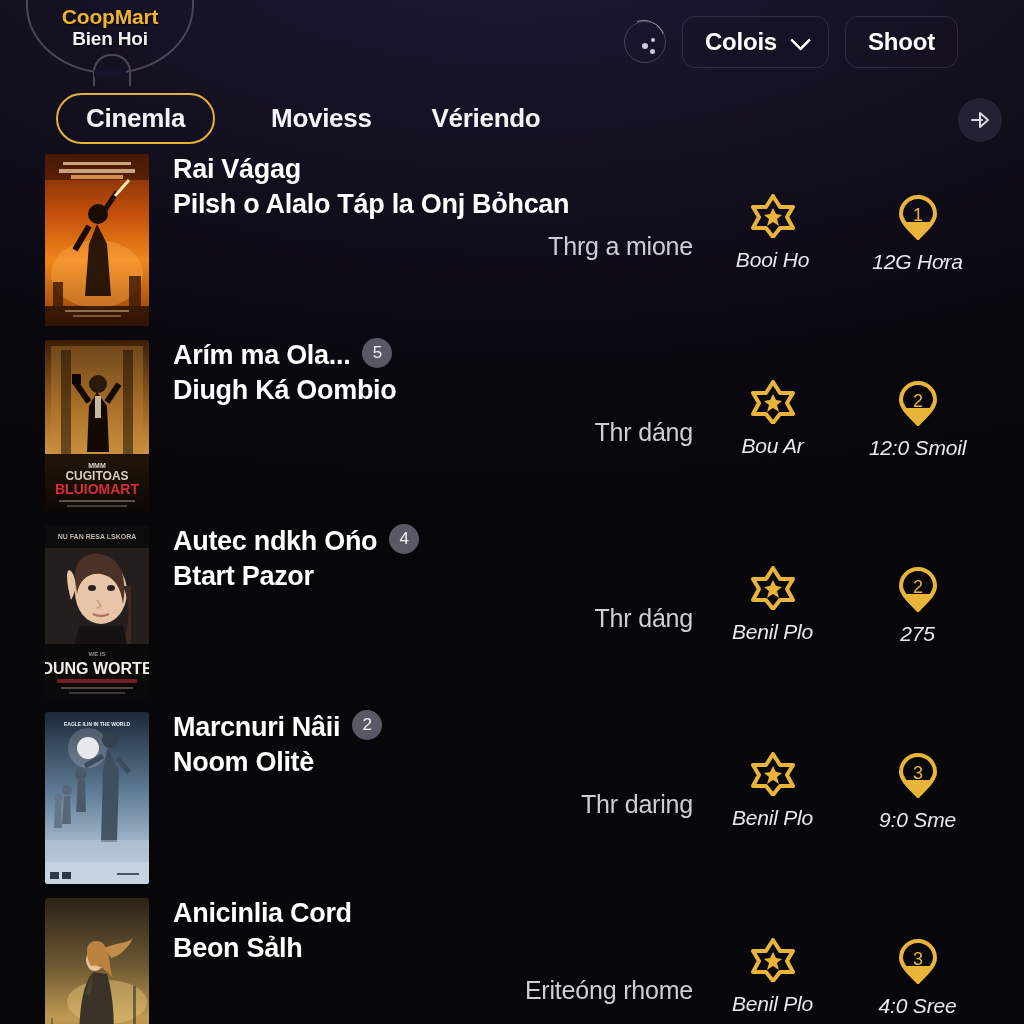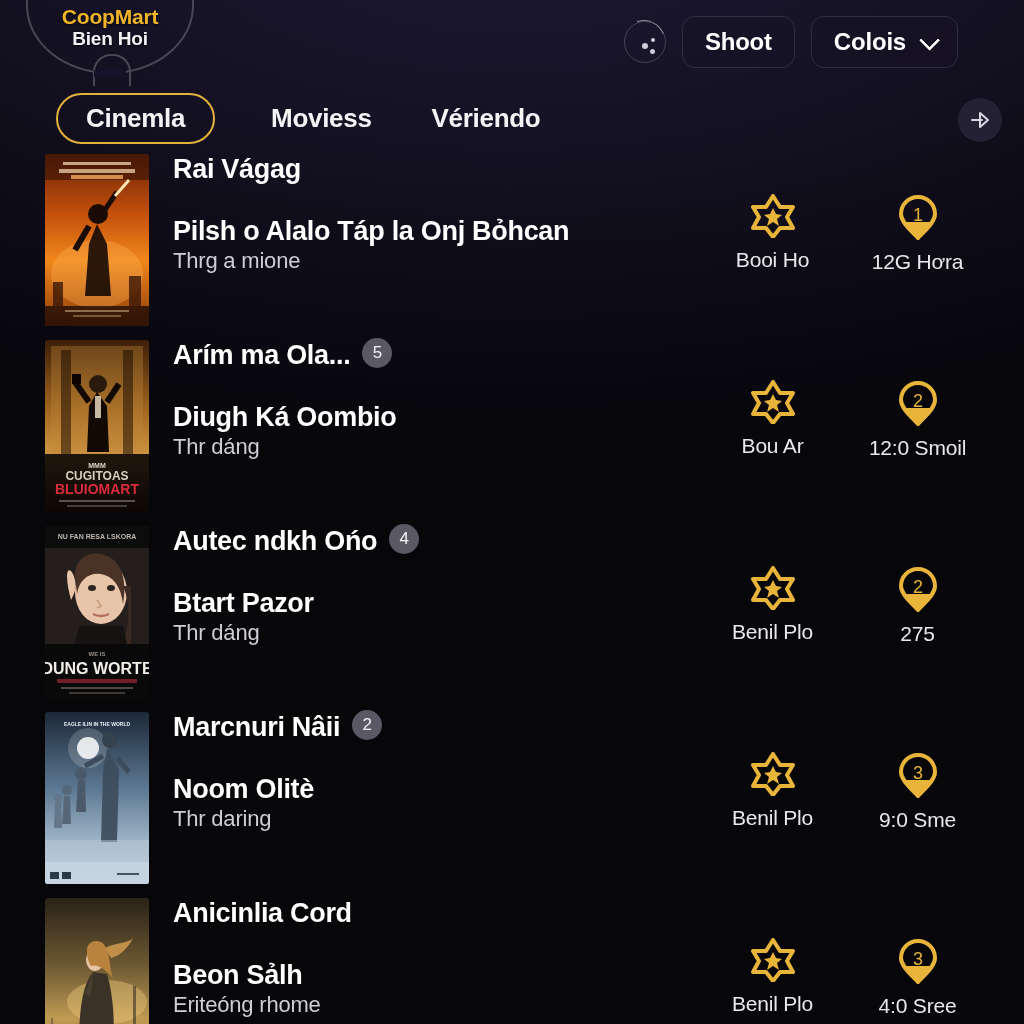--- a/index.html
+++ b/index.html
@@ -234,38 +234,38 @@
     line-height: 1.28;
     white-space: nowrap;
   }
   .title-sub {
     font-size: 27px;
     font-weight: bold;
     color: #ffffff;
     letter-spacing: -0.3px;
     line-height: 1.28;
     white-space: nowrap;
-    margin-top: 27px;
   }
   .count-badge {
     width: 30px; height: 30px;
     border-radius: 50%;
     background: #5b5866;
     color: #f2f2f5;
     font-size: 17px;
     display: flex;
     align-items: center;
     justify-content: center;
     flex: 0 0 auto;
   }
   .meta {
-    margin-top: 0;
-    font-size: 22px;
+    margin-top: 11px;
+    font-size: 25px;
     color: #cfcdd6;
     letter-spacing: -0.2px;
+    text-align: right;
   }
 
   .row-badges {
     position: absolute;
     left: 700px;
     top: 44px;
     width: 300px;
     display: flex;
   }
   .badge-col {
@@ -273,20 +273,21 @@
     display: flex;
     flex-direction: column;
     align-items: center;
     gap: 10px;
   }
   .badge-col .blabel {
     font-size: 21px;
     color: #e9e8ee;
     letter-spacing: -0.2px;
     white-space: nowrap;
+    font-style: italic;
   }
   .star-ic svg, .pin-ic svg { display: block; }
 
   
 </style>
 </head>
 <body>
 
 <div class="app">
 
@@ -304,26 +305,26 @@
     <div class="topbar-right">
 
       <div class="round-icon-btn">
         <div class="arcgap"></div>
         <div class="dot d1"></div>
         <div class="dot d2"></div>
         <div class="dot d3"></div>
       </div>
 
       <div class="pill-btn">
-        <span>Shoot</span>
-      </div>
-
-      <div class="pill-btn">
         <span>Colois</span>
         <span class="chev"></span>
+      </div>
+
+      <div class="pill-btn">
+        <span>Shoot</span>
       </div>
 
     </div>
   </div>
 
   <div class="tabs">
     <div class="tab tab-active">
       <span>Cinemla</span>
     </div>
     <div class="tab tab-plain">

